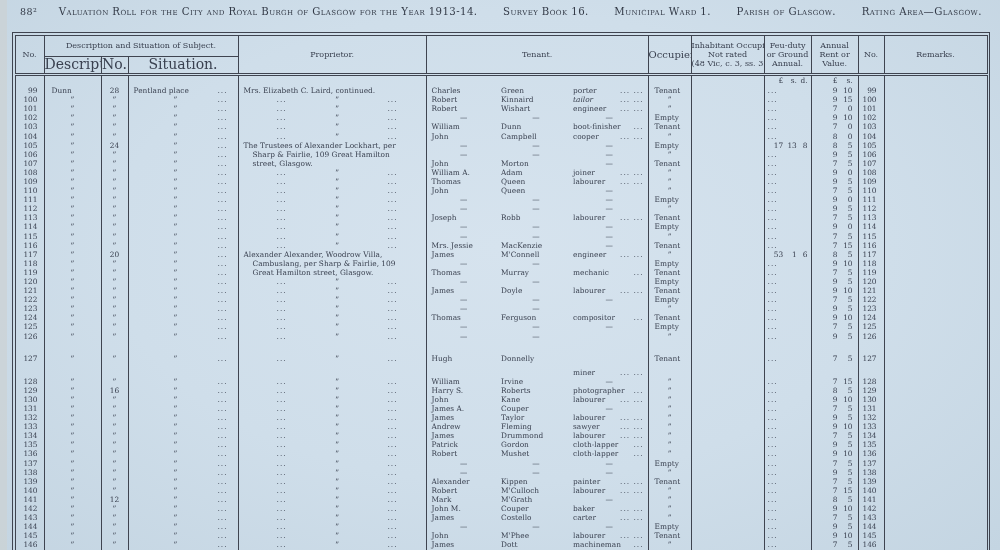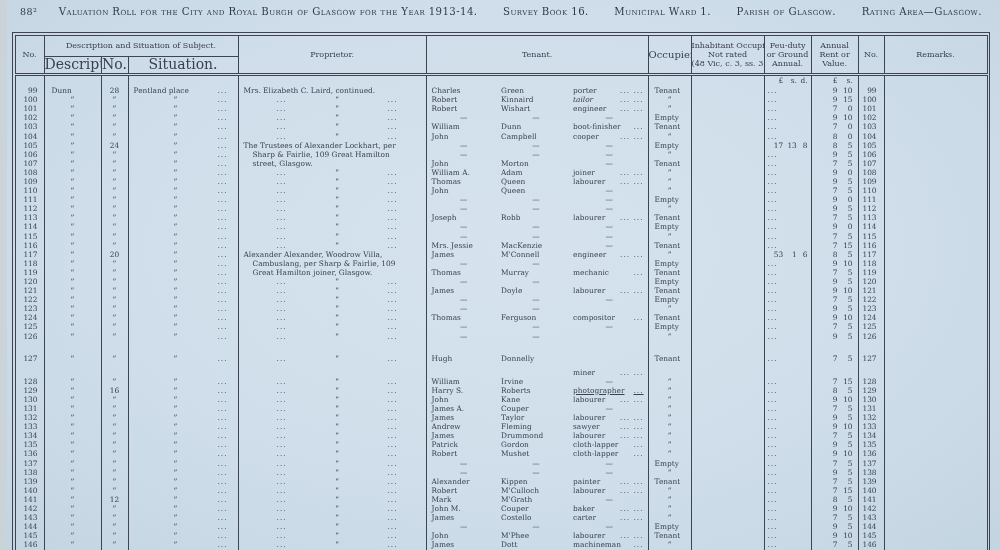--- a/index.html
+++ b/index.html
@@ -835,21 +835,21 @@
           <tr>
             <td class="num">119</td>
             <td class="ctr">”</td>
             <td class="ctr">”</td>
             <td class="sit">
               <div class="flexsb">
                 <span class="midc">”</span>
                 <span class="dots">...</span>
               </div>
             </td>
-            <td class="prop ind">Great Hamilton joiner, Glasgow.</td>
+            <td class="prop ind">Great Hamilton street, Glasgow.</td>
             <td class="c6 tn">Thomas</td>
             <td class="c7 tn">Murray</td>
             <td class="c8">
               <div class="flexsb" style="padding: 0px 4px 0px 2px;">
                 <span class="mid">mechanic</span>
                 <span class="dots">...</span>
               </div>
             </td>
             <td class="occ">Tenant</td>
             <td></td>
@@ -1179,21 +1179,21 @@
             <td class="prop dit">
               <div class="flexsb">
                 <span class="dots">...</span>
                 <span class="d2">”</span>
                 <span class="dots">...</span>
               </div>
             </td>
             <td class="c6 tn">Harry S.</td>
             <td class="c7 tn">Roberts</td>
             <td class="c8">
-              <div class="flexsb" style="padding: 0px 4px 0px 2px; text-decoration: underline;">
+              <div class="flexsb" style="padding: 0px 4px 0px 2px;">
                 <span class="mid">photographer</span>
                 <span class="dots">...</span>
               </div>
             </td>
             <td class="occ ctr">”</td>
             <td></td>
             <td class="feu"><span class="dotsc">...</span></td>
             <td class="rent">
               <div class="slots rent">
                 <span class="s s1">8</span>

